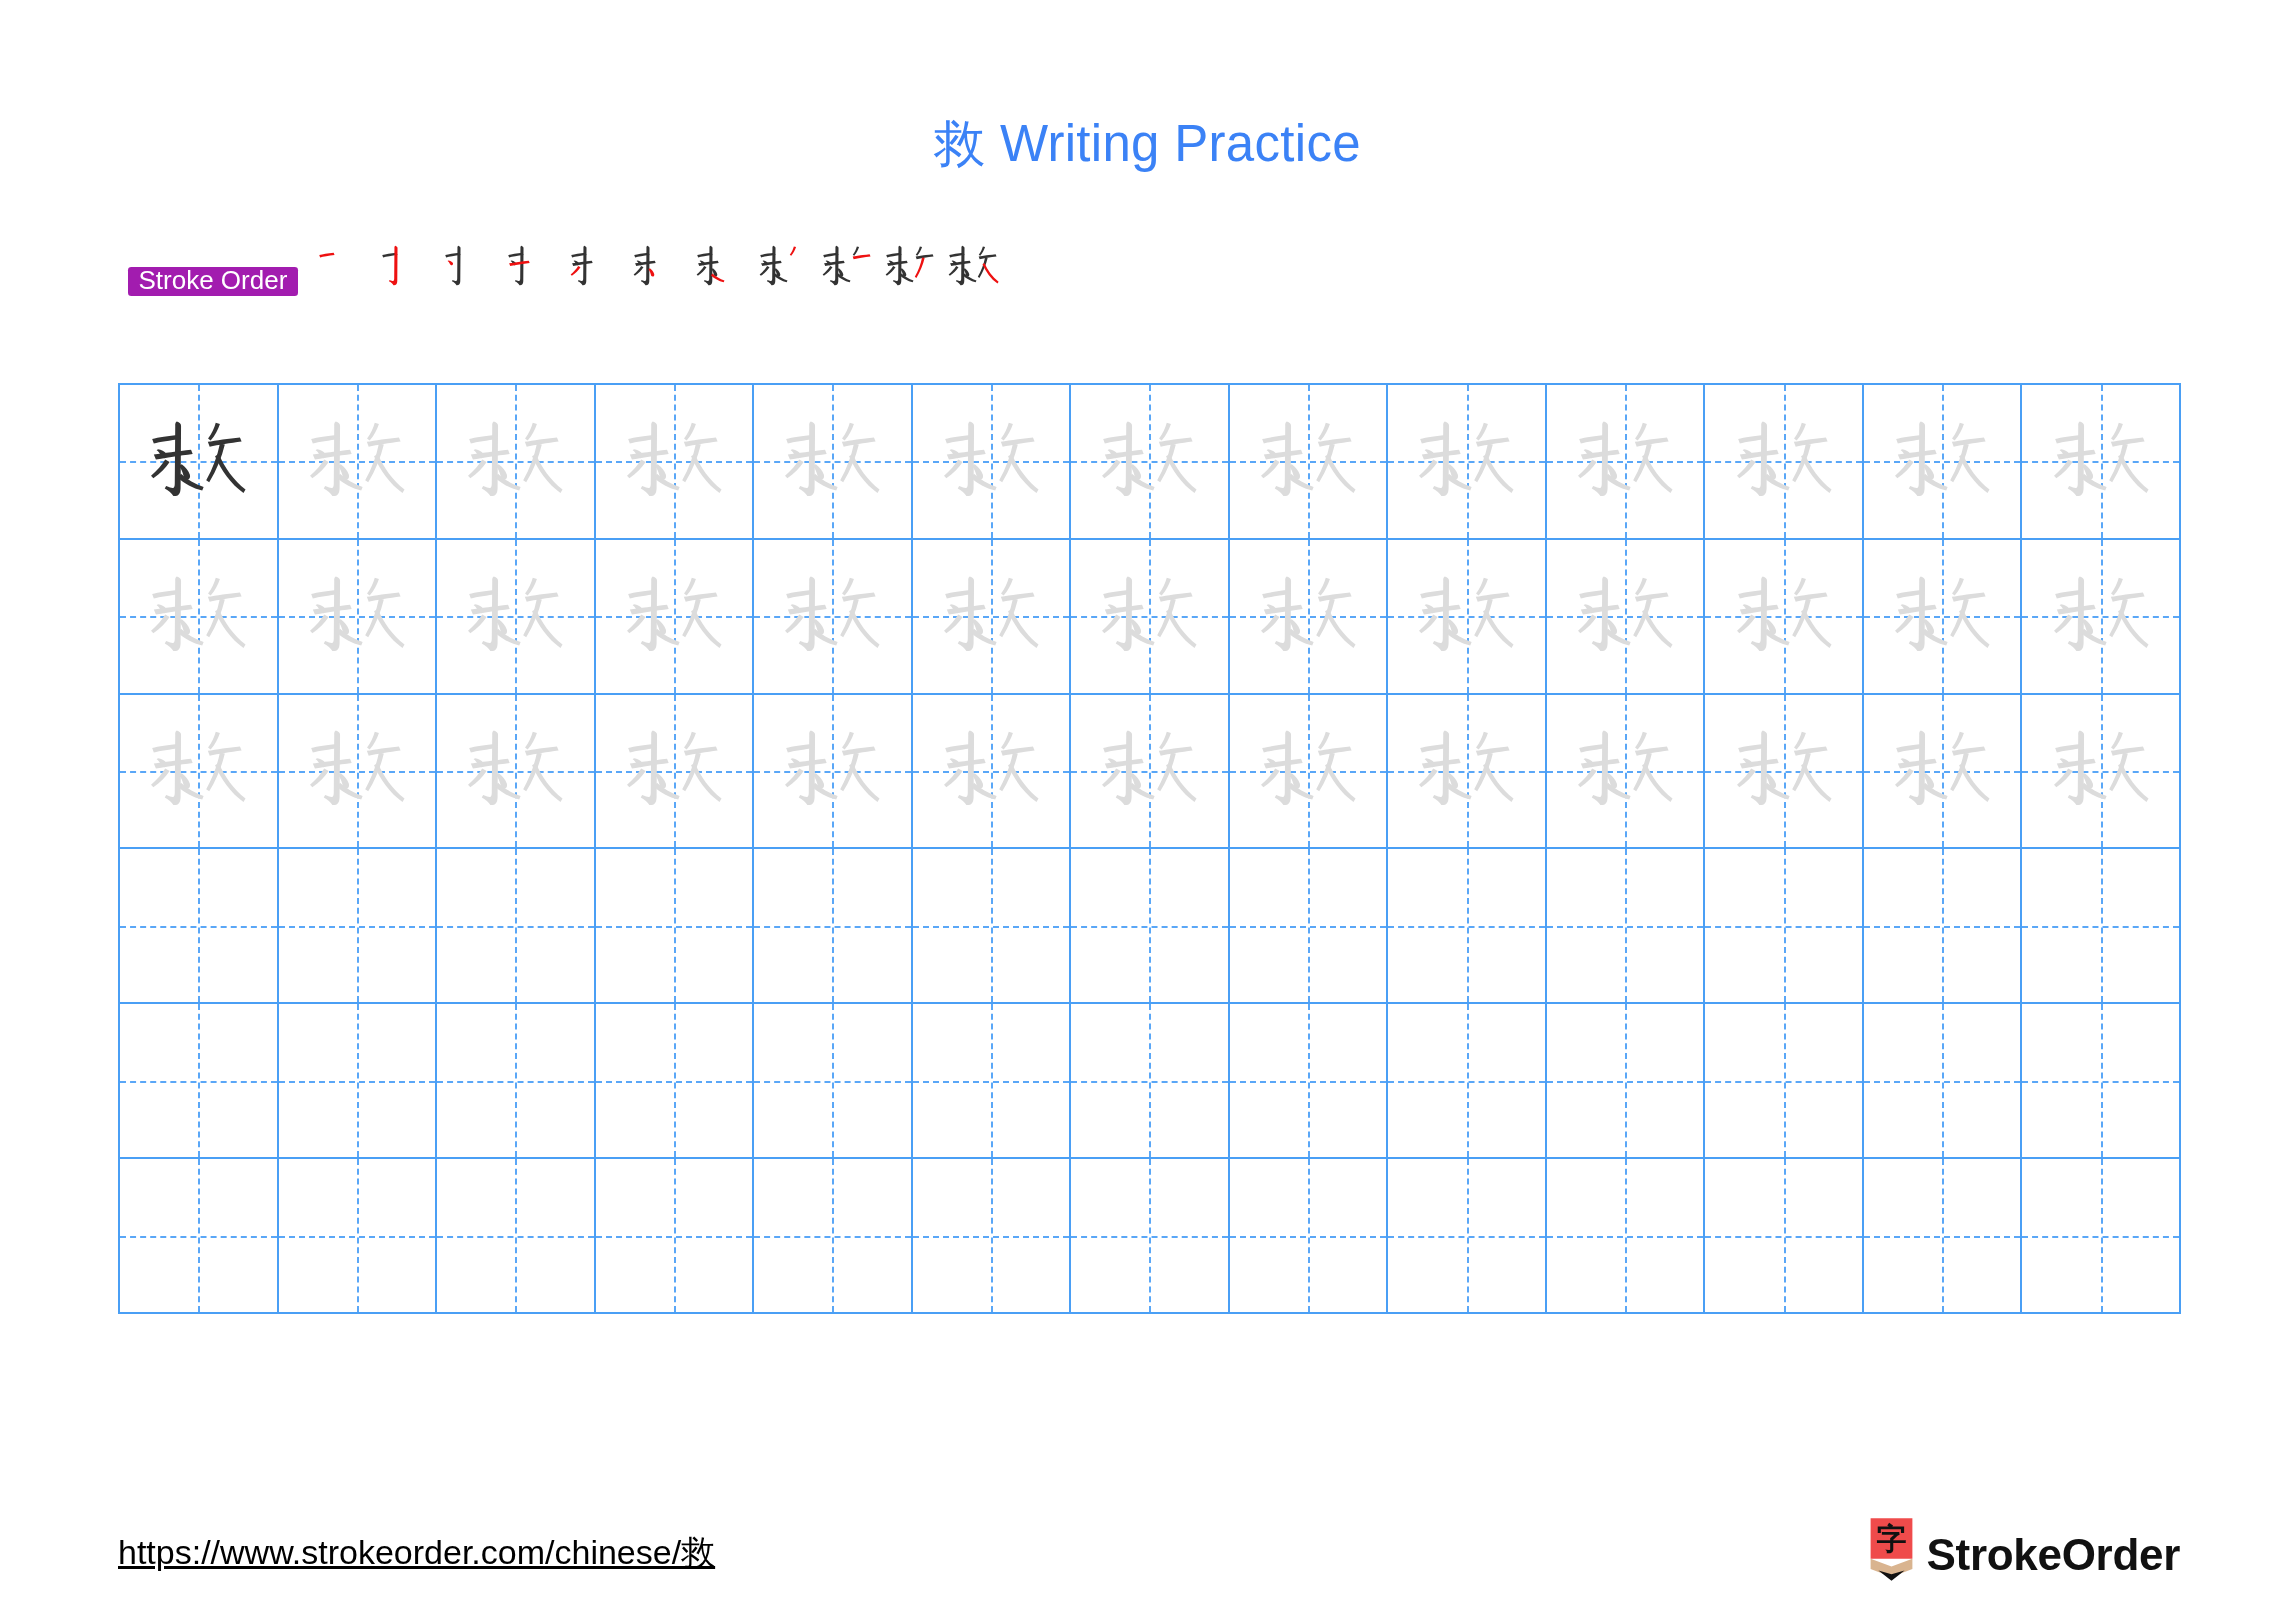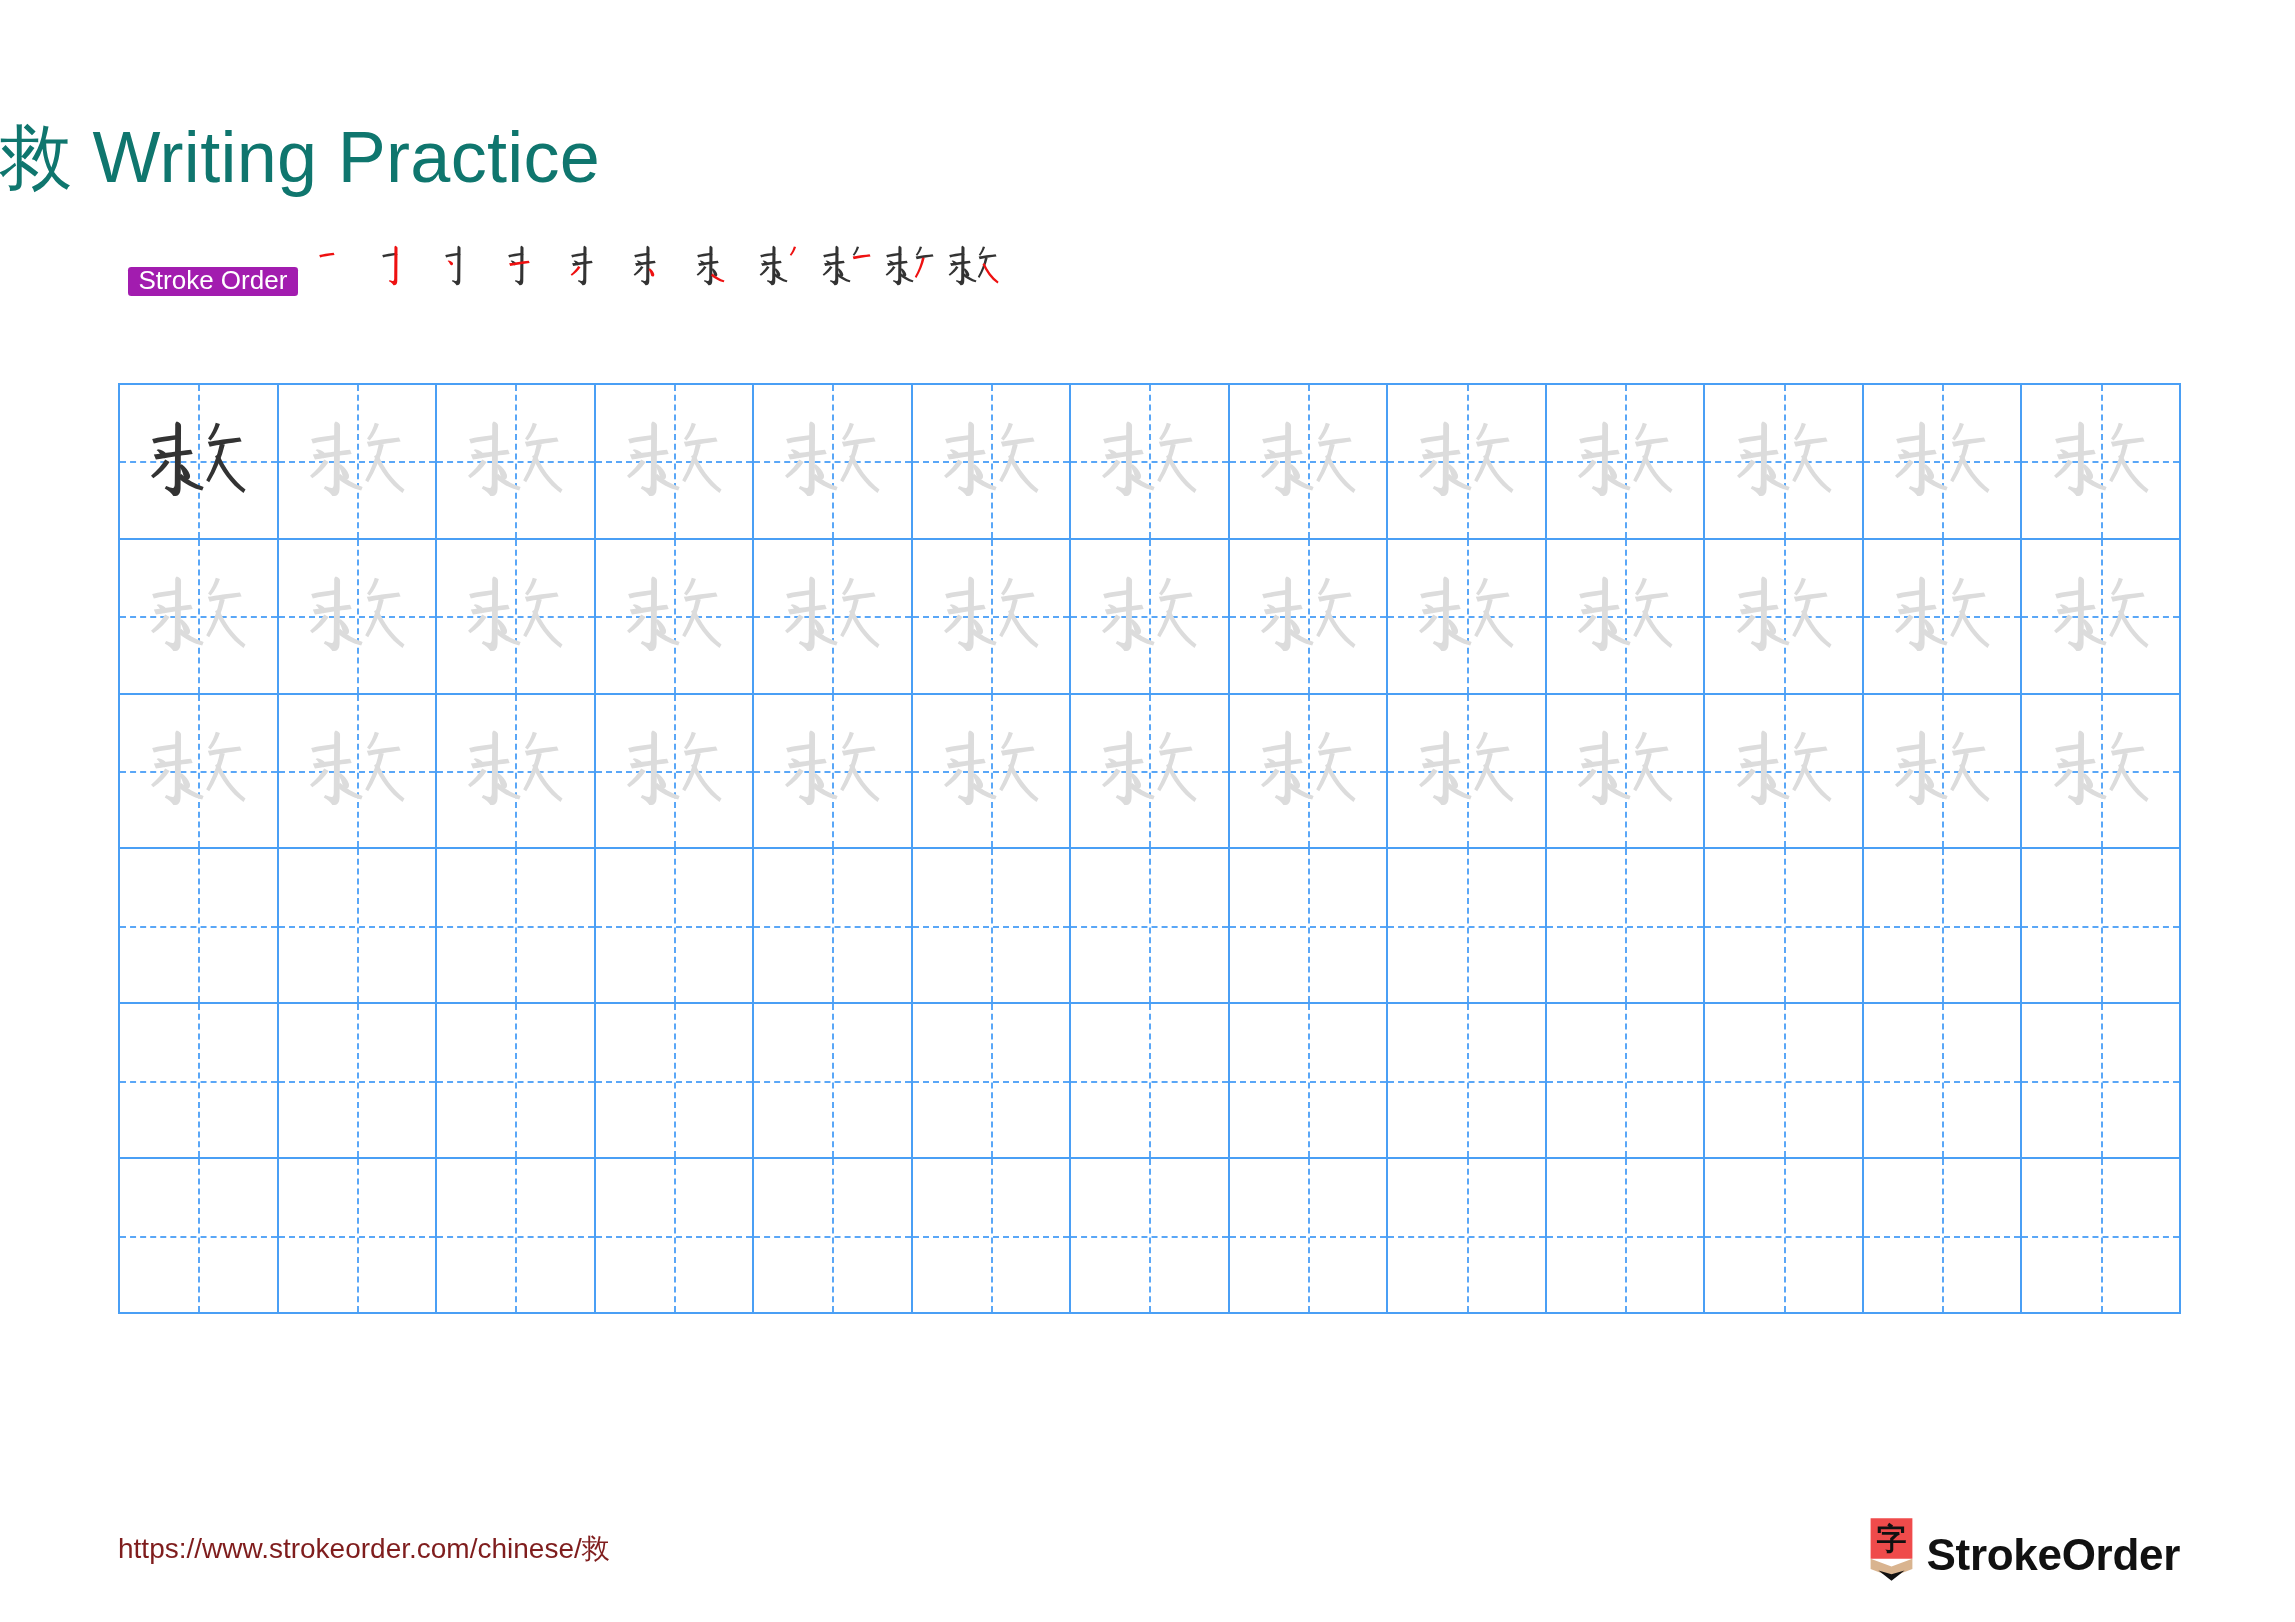--- a/index.html
+++ b/index.html
@@ -14,23 +14,23 @@
     font-family: "Liberation Sans", sans-serif;
     overflow: hidden;
   }
 
   
   #page-title {
     position: absolute;
     top: 110px;
     left: 0;
     width: 100%;
-    text-align: left;
-    font-size: 72px;
-    color: #0f766e;
+    text-align: center;
+    font-size: 51px;
+    color: #3b82f6;
     letter-spacing: 0.3px;
     white-space: nowrap;
   }
 
   
   #stroke-order-row {
     position: absolute;
     top: 258px;
     left: 128px;
     display: flex;
@@ -119,23 +119,24 @@
     width: 78%;
     height: 78%;
     display: block;
   }
 
   
   #footer-url {
     position: absolute;
     left: 118px;
     top: 1530px;
-    font-size: 28px;
-    color: #7f1d1d;
+    font-size: 34px;
+    color: #000000;
     white-space: nowrap;
+    text-decoration: underline;
   }
   #brand-logo {
     position: absolute;
     right: 115px;
     top: 1517px;
     display: flex;
     align-items: center;
     height: 65px;
   }
   #brand-mark {

